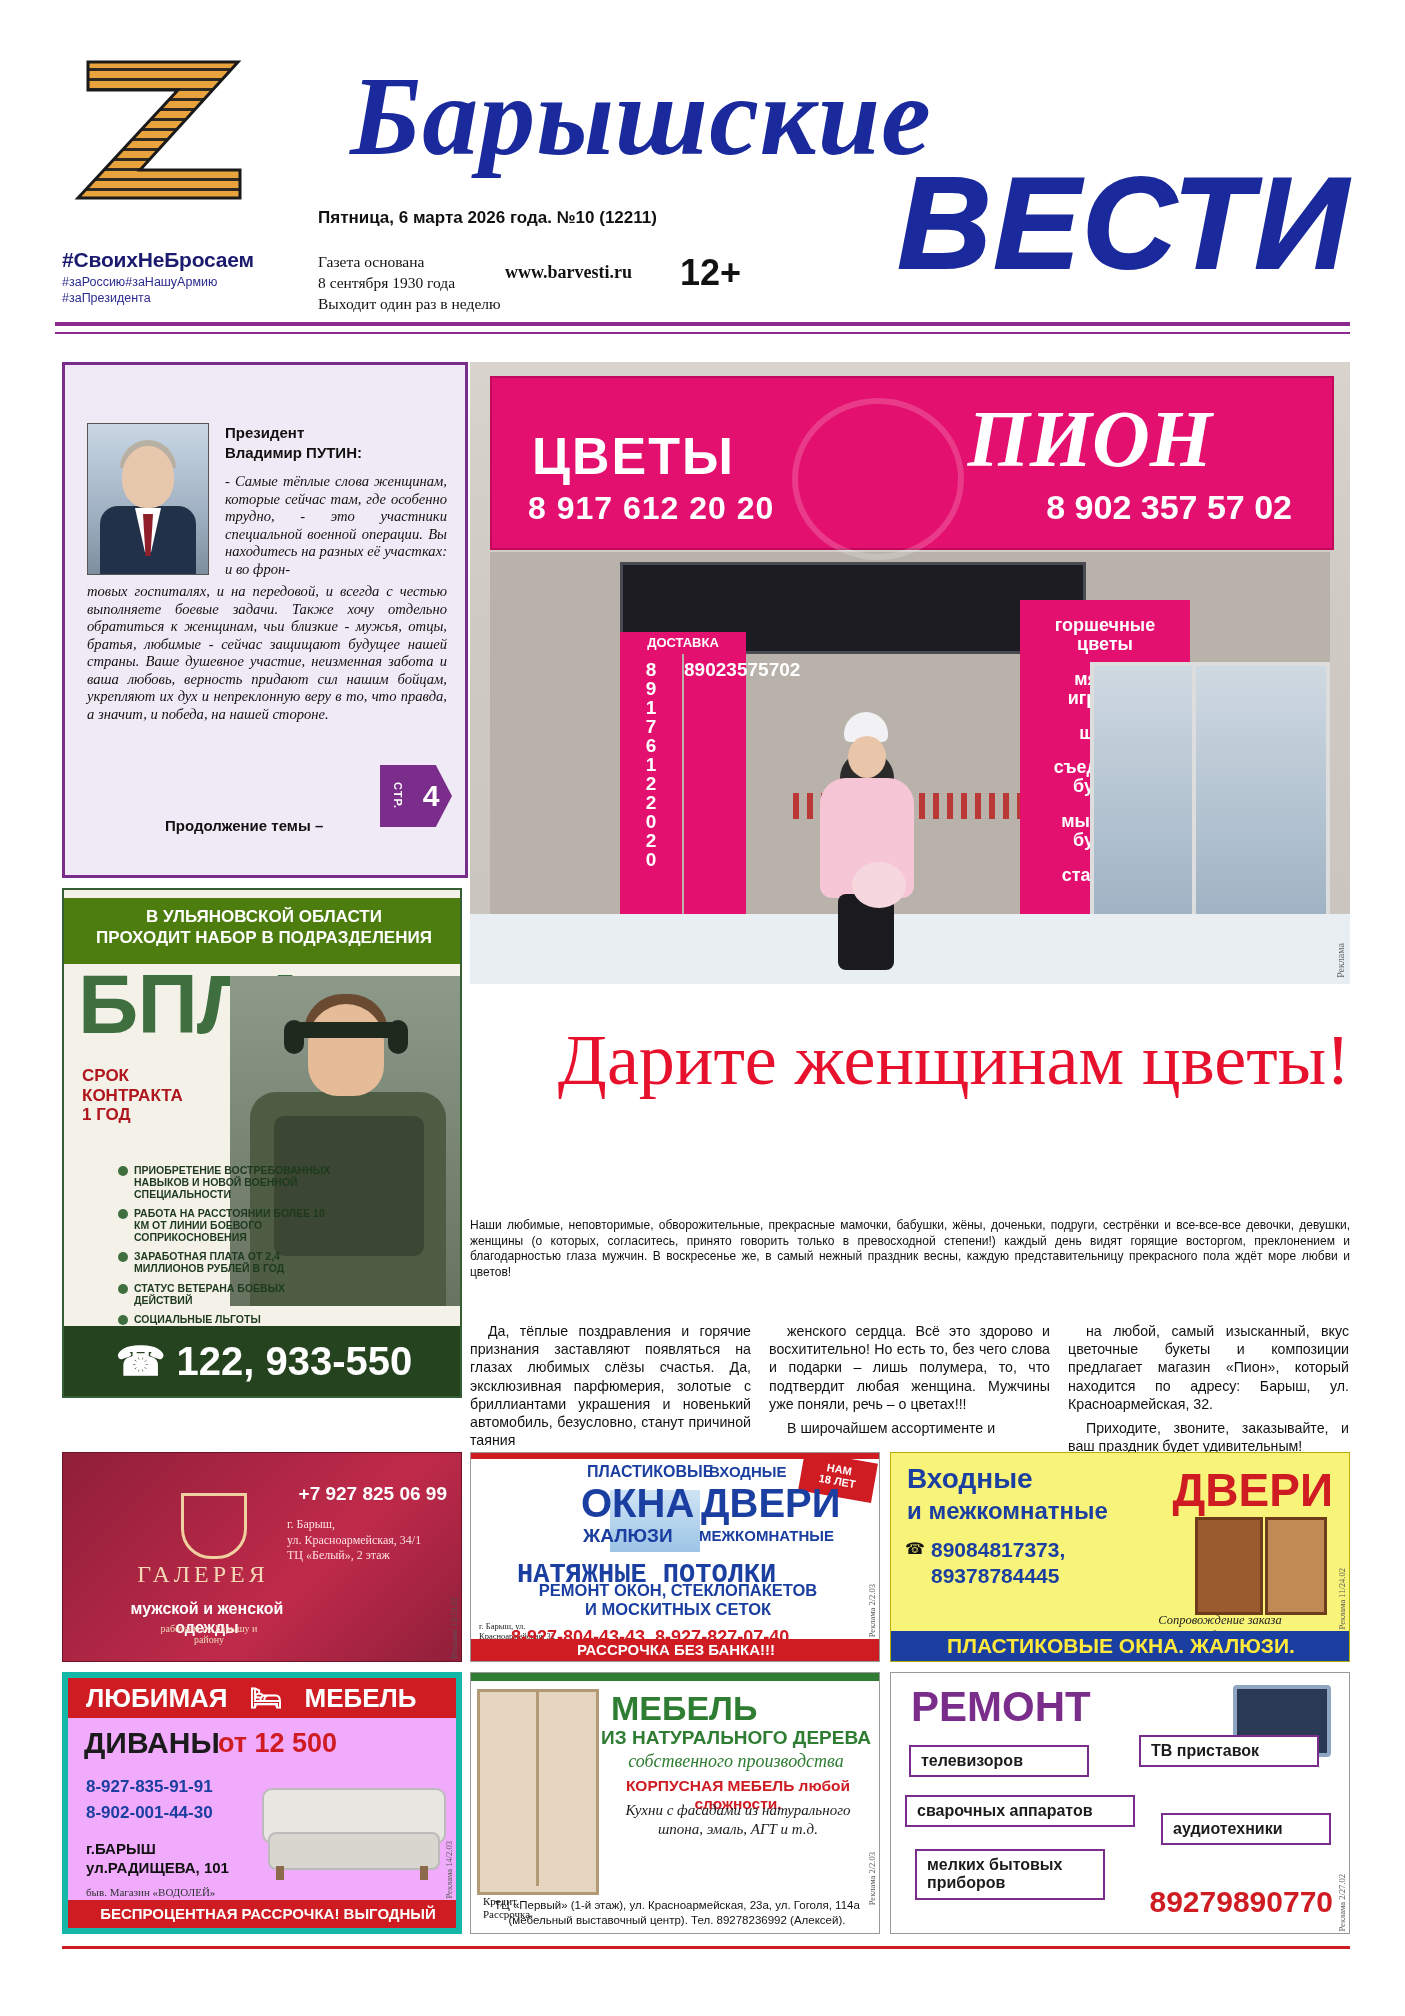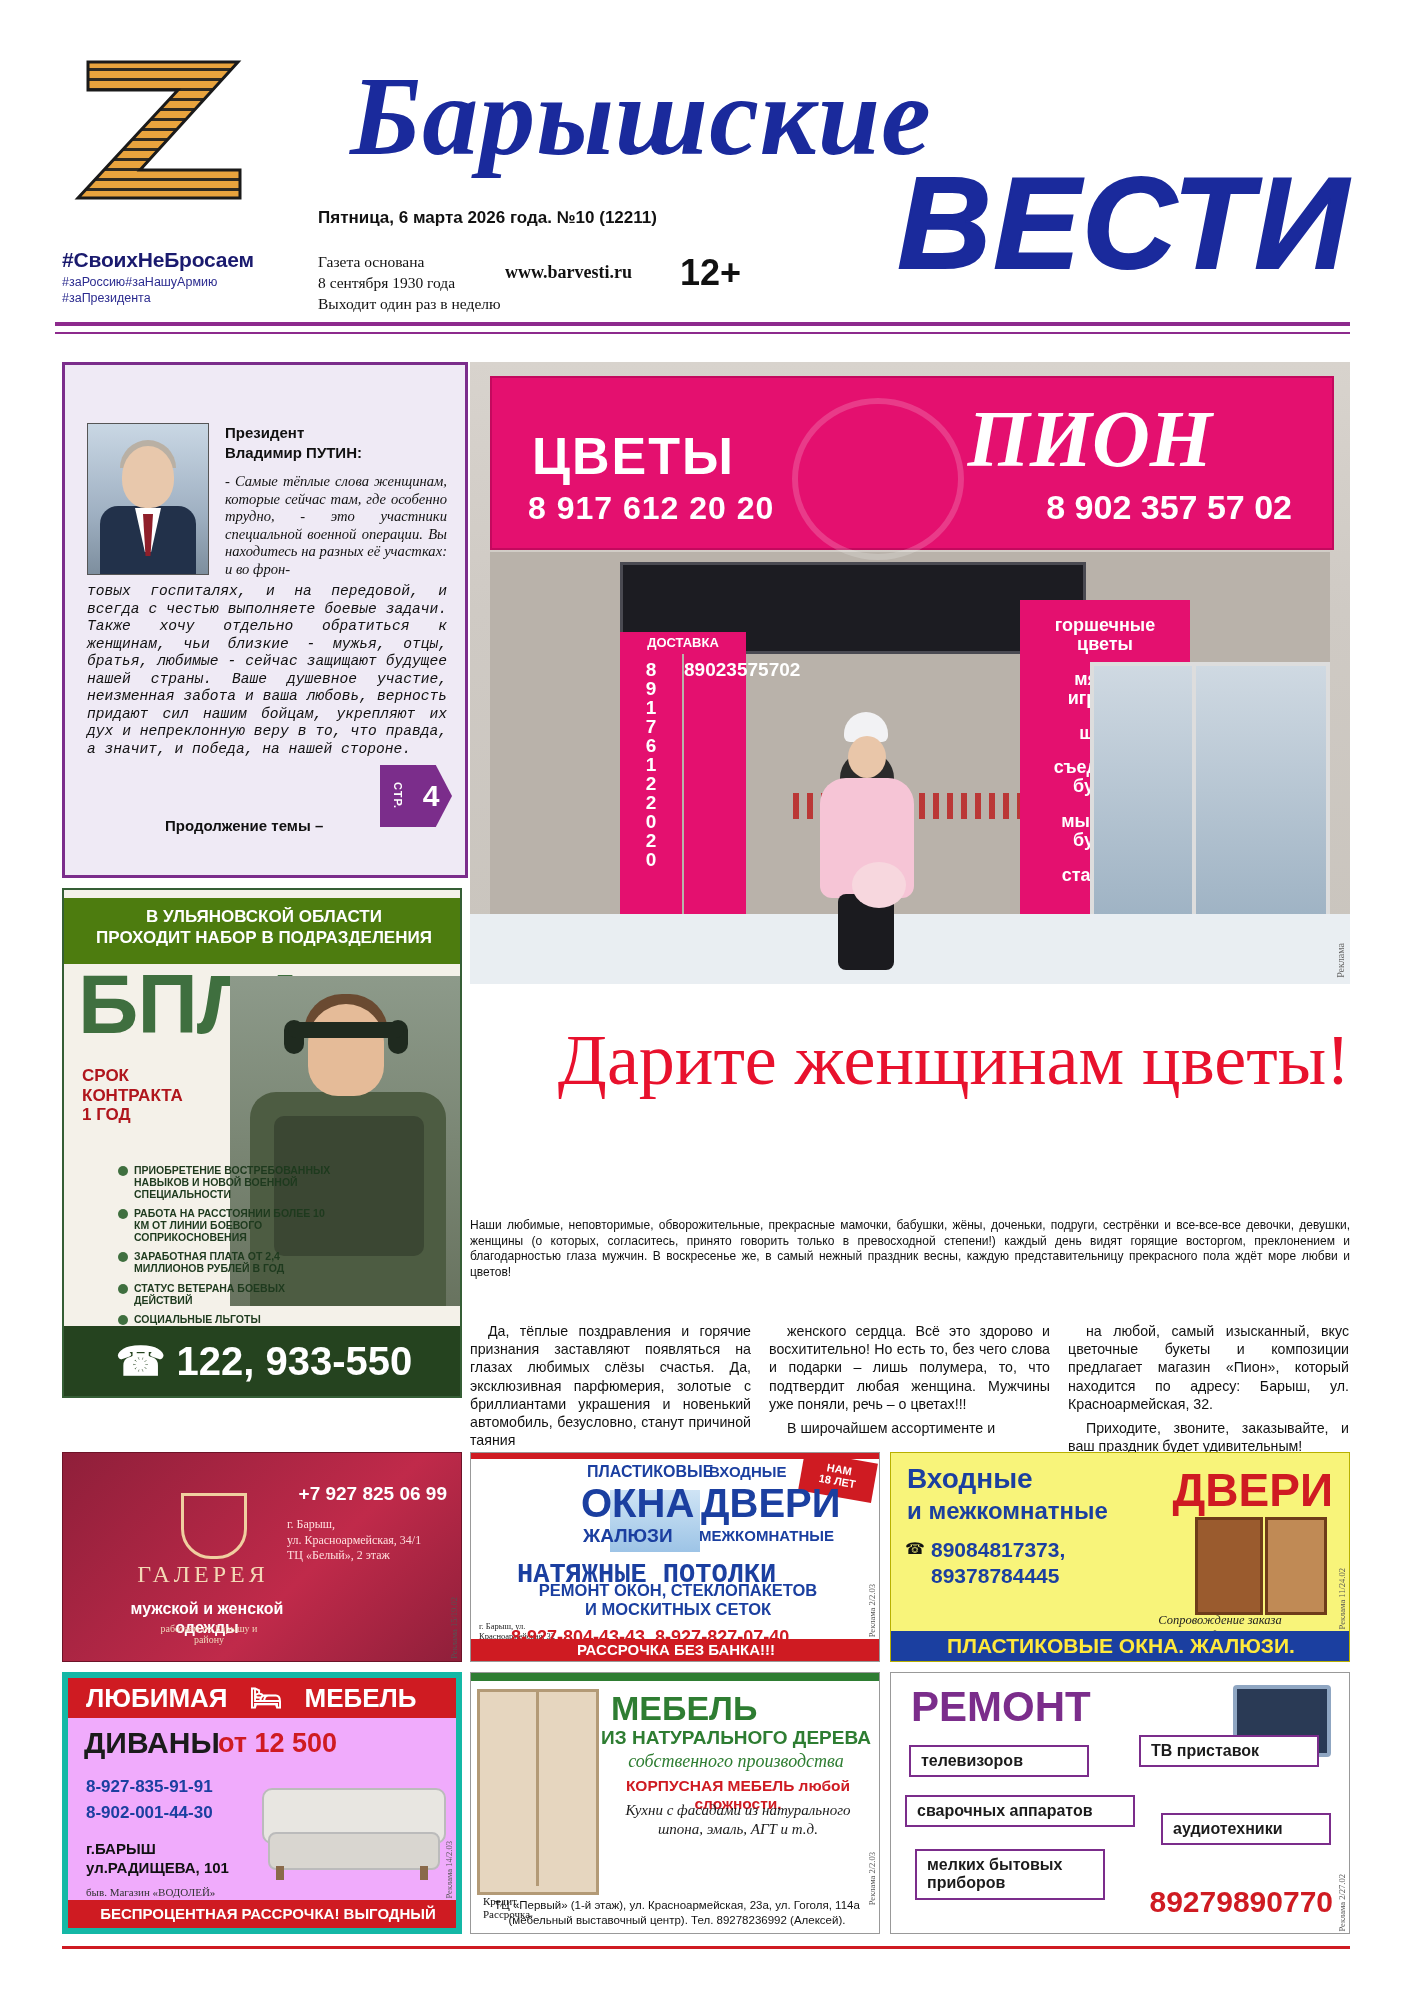--- a/index.html
+++ b/index.html
@@ -50,21 +50,21 @@
   .quote-title{font-family:"Liberation Sans",sans-serif;font-weight:bold;font-size:26px;color:#1a2a9c;padding:12px 0 0 18px;}
   .putin-photo{position:absolute;left:22px;top:58px;width:120px;height:150px;border:1px solid #555;overflow:hidden;background:#9fb4c9;}
   .pp-sky{position:absolute;inset:0;background:linear-gradient(180deg,#c9d7e4 0%,#9fb0c2 60%,#7d8e9e 100%);}
   .pp-head{position:absolute;left:34px;top:22px;width:52px;height:62px;border-radius:50% 50% 45% 45%;background:#e8c8ac;}
   .pp-hair{position:absolute;left:32px;top:16px;width:56px;height:28px;border-radius:28px 28px 0 0;background:#b9b0a4;}
   .pp-body{position:absolute;left:12px;top:82px;width:96px;height:70px;background:#22314a;border-radius:18px 18px 0 0;}
   .pp-shirt{position:absolute;left:47px;top:84px;width:26px;height:44px;background:#fff;transform:skewY(0deg);clip-path:polygon(0 0,100% 0,62% 100%,38% 100%);}
   .pp-tie{position:absolute;left:55px;top:90px;width:10px;height:42px;background:#8f1f2a;clip-path:polygon(0 0,100% 0,75% 100%,25% 100%);}
   .quote-head{position:absolute;left:160px;top:58px;width:220px;font-family:"Liberation Sans",sans-serif;font-weight:bold;font-size:15px;line-height:1.3;}
   .quote-text{position:absolute;left:160px;top:108px;width:222px;font-style:italic;font-size:14.6px;line-height:1.2;text-align:justify;}
-  .quote-text2{position:absolute;left:22px;top:218px;width:360px;font-style:italic;font-size:14.6px;line-height:1.2;text-align:justify;font-family:Liberation Mono, monospace;}
+  .quote-text2{position:absolute;left:22px;top:218px;width:360px;font-style:italic;font-size:14.6px;line-height:1.2;text-align:justify;}
   .cont-label{position:absolute;left:100px;top:452px;font-family:"Liberation Sans",sans-serif;font-weight:bold;font-size:15px;}
   .page-arrow{position:absolute;left:315px;top:400px;width:72px;height:62px;}
   .pa-box{position:absolute;left:0;top:0;width:36px;height:62px;background:#7b2d8b;color:#fff;
      font-family:"Liberation Sans",sans-serif;font-weight:bold;font-size:11px;letter-spacing:1px;
      writing-mode:vertical-rl;text-align:center;line-height:36px;}
   .pa-arrow{position:absolute;left:36px;top:0;width:36px;height:62px;background:#7b2d8b;
      clip-path:polygon(0 0,55% 0,100% 50%,55% 100%,0 100%);}
   .pa-num{position:absolute;left:36px;top:14px;width:30px;text-align:center;color:#fff;font-family:"Liberation Sans",sans-serif;font-weight:bold;font-size:30px;}
 
   

